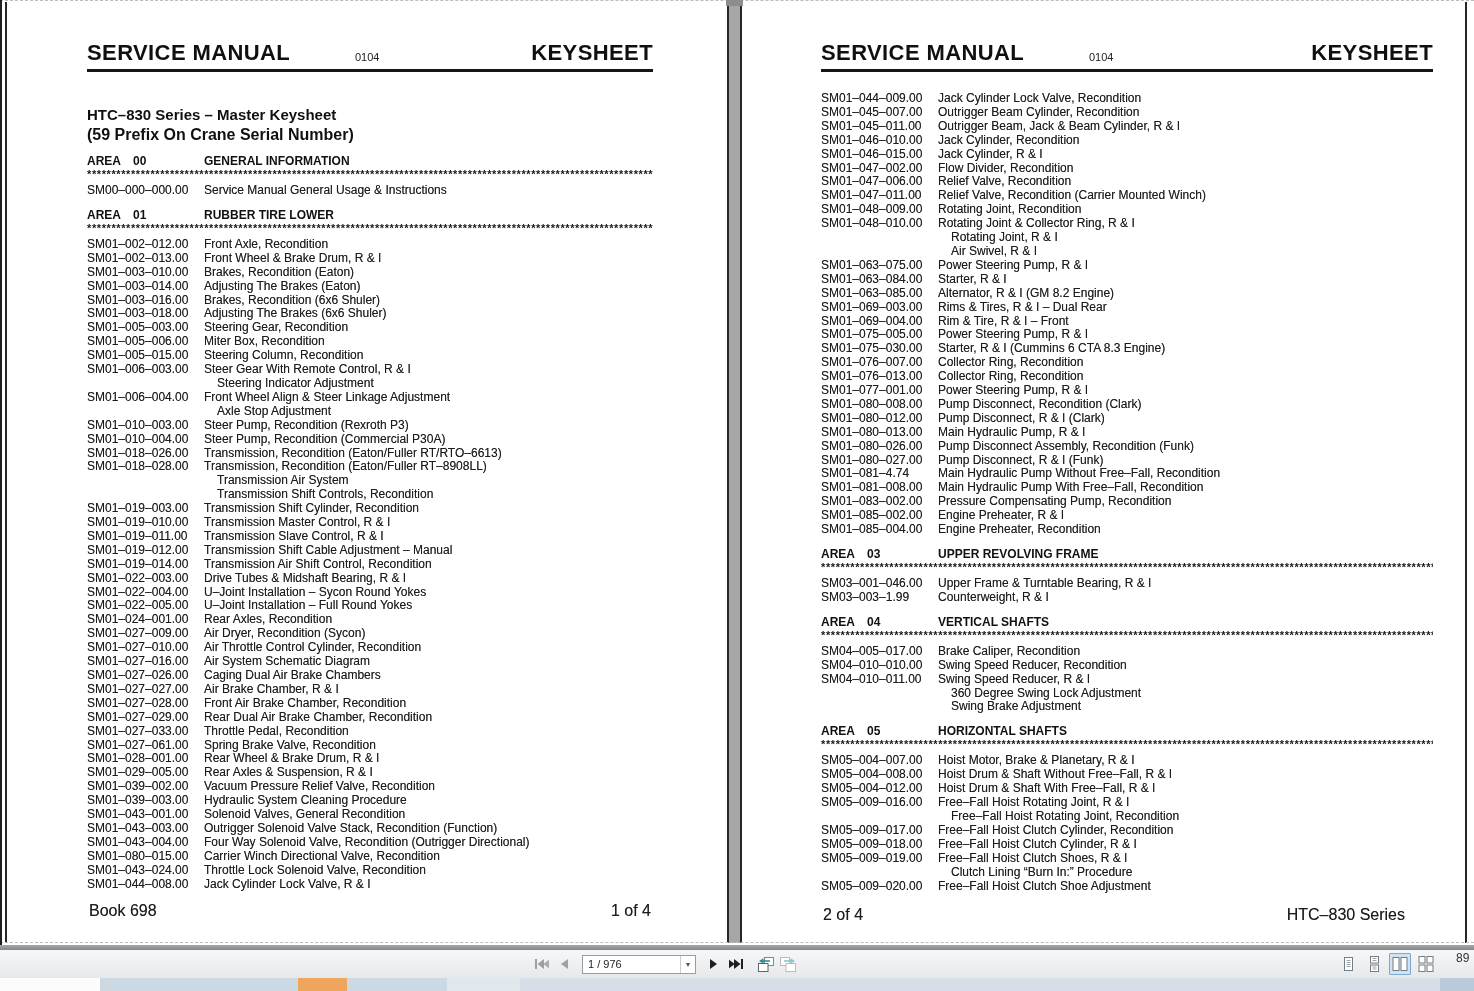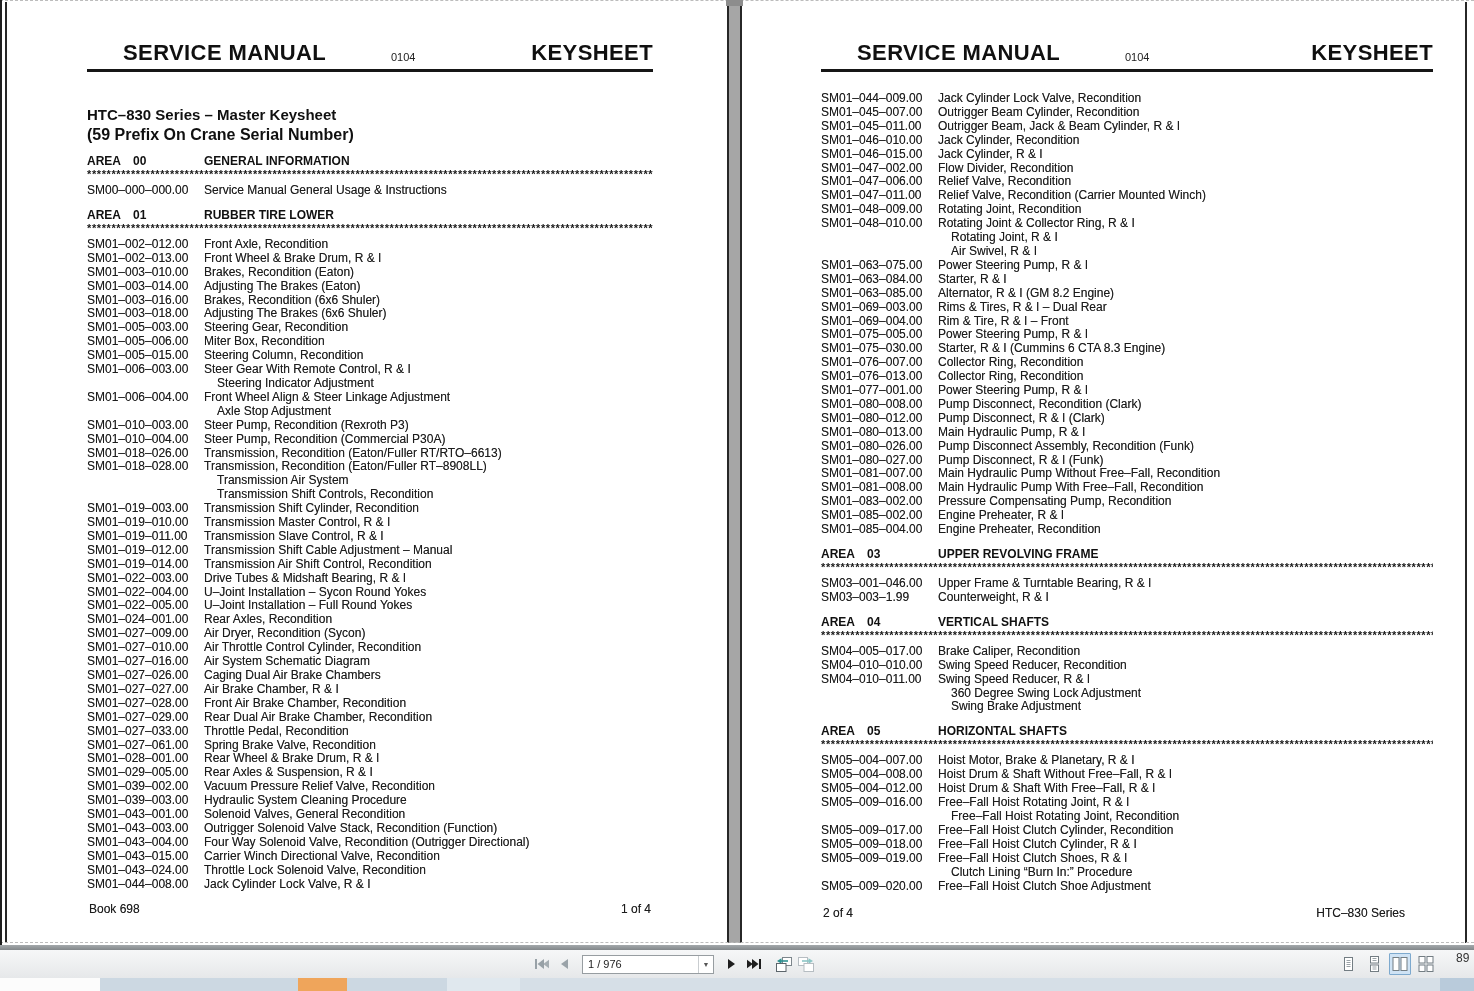--- a/index.html
+++ b/index.html
@@ -17,21 +17,21 @@
             border-right:2px solid #272727;overflow:hidden;box-sizing:border-box;color:#1d1d1d;}
   .page1{left:5px;width:724px;}
   .page2{left:740px;width:727px;}
   .divider{position:absolute;left:729px;top:2px;width:11px;height:941px;background:#a6a6a6;z-index:4;}
   .divider-tab{position:absolute;left:726px;top:0;width:17px;height:6px;background:#8d8d8d;z-index:5;}
 
   .page-inner{margin:0 74px 0 80px;}
   .page2 .page-inner{margin:0 32px 0 79px;}
 
   .page-header{padding-top:38px;}
-  .ph-row{position:relative;display:flex;justify-content:space-between;margin-left:36px;}
+  .ph-row{position:relative;display:flex;justify-content:space-between;}
   .ph-title,.ph-right{font-size:22px;font-weight:bold;letter-spacing:.4px;color:#101010;white-space:nowrap;}
   .ph-code{position:absolute;left:268px;bottom:3px;font-size:11px;font-weight:normal;color:#222;}
   .ph-rule{height:3px;background:#161616;margin-top:3px;}
 
   .sub1{font-size:15px;font-weight:bold;margin-top:34px;color:#101010;white-space:nowrap;}
   .sub2{font-size:16px;font-weight:bold;margin-top:3px;color:#101010;white-space:nowrap;}
 
   .section{margin-top:11px;}
   .page2 .sections > .section:first-child{margin-top:20px;}
   .area-line{display:flex;font-weight:bold;font-size:12px;color:#101010;line-height:13px;white-space:nowrap;}
@@ -40,32 +40,32 @@
   .at{flex:1;}
   .stars{font-weight:bold;font-size:11px;letter-spacing:.6px;line-height:9px;height:9px;overflow:hidden;
          white-space:nowrap;margin-top:2px;margin-bottom:5px;color:#161616;}
   .row{display:flex;font-size:12px;line-height:13.9px;color:#1c1c1c;white-space:nowrap;
        text-shadow:0 0 .4px rgba(0,0,0,.5);}
   .code{width:117px;flex:none;}
   .desc{flex:1;overflow:hidden;}
   .row.cont .desc{padding-left:13px;}
 
   .footer{position:absolute;left:82px;right:76px;top:900px;display:flex;justify-content:space-between;
-          font-size:12px;color:#1c1c1c;text-shadow:0 0 .4px rgba(0,0,0,.5);}
+          font-size:16px;color:#1c1c1c;text-shadow:0 0 .4px rgba(0,0,0,.5);}
   .page2 .footer{left:81px;right:32px;top:904px;}
   .page2 .footer .fr{margin-right:28px;}
 
   
   .toolbar{position:absolute;top:950px;left:0;width:100%;height:28px;
            background:linear-gradient(#f6f7f8,#e6e8ea);z-index:7;}
   .nav-group{position:absolute;left:531px;top:0;height:28px;display:flex;align-items:center;}
   .tb-btn{display:flex;align-items:center;justify-content:center;width:22px;height:22px;flex:none;
           box-sizing:border-box;cursor:default;}
   .tb-btn.active{background:#cfe3f5;border:1px solid #7da9ce;border-radius:1px;}
-  .page-combo{width:132px;height:19px;background:#fff;border:1px solid #979da1;display:flex;align-items:center;
+  .page-combo{width:114px;height:19px;background:#fff;border:1px solid #979da1;display:flex;align-items:center;
               margin:0 7px;font-size:11px;color:#222;box-sizing:border-box;}
   .combo-text{flex:1;padding-left:5px;white-space:nowrap;}
   .combo-caret{width:14px;height:100%;border-left:1px solid #c9cdd0;color:#555;font-size:7px;
                display:flex;align-items:center;justify-content:center;flex:none;}
   .view-gap{width:8px;flex:none;}
   .layout-group{position:absolute;left:1337px;top:0;height:28px;display:flex;align-items:center;gap:4px;}
   .zoom-label{position:absolute;left:1456px;top:0;height:16px;display:flex;align-items:center;
               font-size:12px;color:#333;white-space:nowrap;}
 
   
@@ -290,21 +290,21 @@
                 </div>
               <div class="row">
                   <span class="code">SM01–043–003.00</span>
                   <span class="desc">Outrigger Solenoid Valve Stack, Recondition (Function)</span>
                 </div>
               <div class="row">
                   <span class="code">SM01–043–004.00</span>
                   <span class="desc">Four Way Solenoid Valve, Recondition (Outrigger Directional)</span>
                 </div>
               <div class="row">
-                  <span class="code">SM01–043–015.00</span>
+                  <span class="code">SM01–080–015.00</span>
                   <span class="desc">Carrier Winch Directional Valve, Recondition</span>
                 </div>
               <div class="row">
                   <span class="code">SM01–043–024.00</span>
                   <span class="desc">Throttle Lock Solenoid Valve, Recondition</span>
                 </div>
               <div class="row">
                   <span class="code">SM01–044–008.00</span>
                   <span class="desc">Jack Cylinder Lock Valve, R &amp; I</span>
                 </div>
@@ -438,21 +438,21 @@
                 </div>
               <div class="row">
                   <span class="code">SM01–080–026.00</span>
                   <span class="desc">Pump Disconnect Assembly, Recondition (Funk)</span>
                 </div>
               <div class="row">
                   <span class="code">SM01–080–027.00</span>
                   <span class="desc">Pump Disconnect, R &amp; I (Funk)</span>
                 </div>
               <div class="row">
-                  <span class="code">SM01–081–007.00</span>
+                  <span class="code">SM01–081–4.74</span>
                   <span class="desc">Main Hydraulic Pump Without Free–Fall, Recondition</span>
                 </div>
               <div class="row">
                   <span class="code">SM01–081–008.00</span>
                   <span class="desc">Main Hydraulic Pump With Free–Fall, Recondition</span>
                 </div>
               <div class="row">
                   <span class="code">SM01–083–002.00</span>
                   <span class="desc">Pressure Compensating Pump, Recondition</span>
                 </div>

